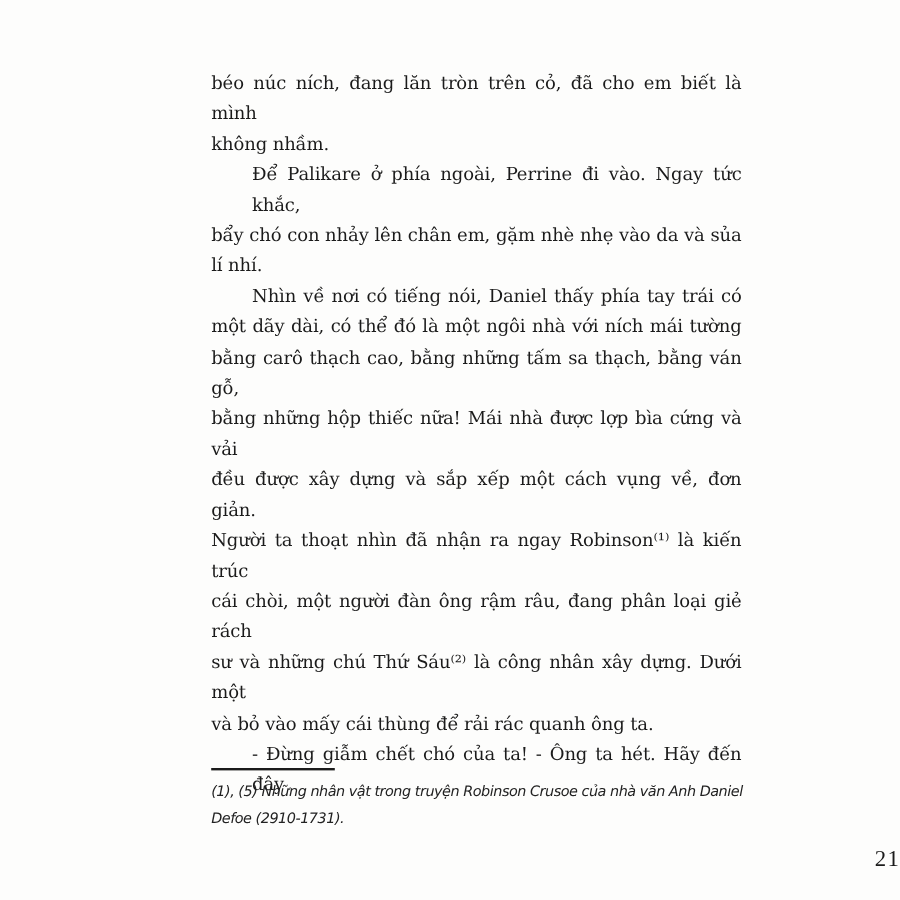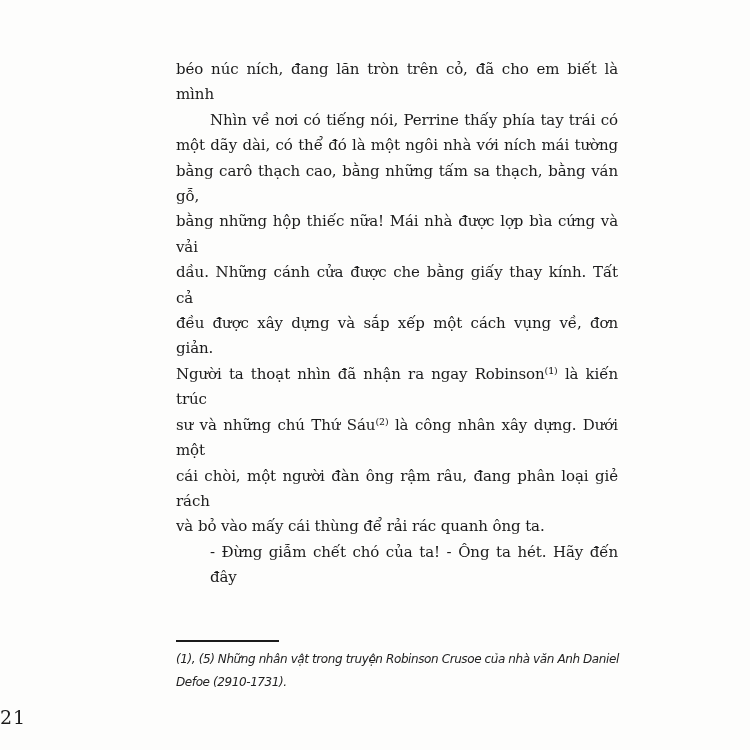--- a/index.html
+++ b/index.html
@@ -54,46 +54,51 @@
     line-height: 23px;
     letter-spacing: -0.4px;
     color: #222222;
   }
   .footnote .fn-bold { font-weight: normal; }
   .page-number {
     position: absolute;
     left: 0;
     top: 706px;
     width: 750px;
-    text-align: left;
+    text-align: right;
     font-size: 19px;
     letter-spacing: 1px;
     color: #1b1b1b;
+    font-family: Liberation Serif, serif;
   }
 </style>
 </head>
 <body>
 
 <div class="book-page">
 
   <div class="body-text">
 
   <div class="paragraph">
         <div class="line">béo núc ních, đang lăn tròn trên cỏ, đã cho em biết là mình</div>
+        <div class="line last">không nhầm.</div>
       </div>
       <div class="paragraph">
-        <div class="line indent">Nhìn về nơi có tiếng nói, Perrine thấy phía tay trái có</div>
+        <div class="line indent">Để Palikare ở phía ngoài, Perrine đi vào. Ngay tức khắc,</div>
+        <div class="line last">bẩy chó con nhảy lên chân em, gặm nhè nhẹ vào da và sủa lí nhí.</div>
+      </div>
+      <div class="paragraph">
+        <div class="line indent">Nhìn về nơi có tiếng nói, Daniel thấy phía tay trái có</div>
         <div class="line">một dãy dài, có thể đó là một ngôi nhà với ních mái tường</div>
         <div class="line">bằng carô thạch cao, bằng những tấm sa thạch, bằng ván gỗ,</div>
         <div class="line">bằng những hộp thiếc nữa! Mái nhà được lợp bìa cứng và vải</div>
-        <div class="line">dầu. Những cánh cửa được che bằng giấy thay kính. Tất cả</div>
         <div class="line">đều được xây dựng và sắp xếp một cách vụng về, đơn giản.</div>
         <div class="line">Người ta thoạt nhìn đã nhận ra ngay Robinson⁽¹⁾ là kiến trúc</div>
+        <div class="line">cái chòi, một người đàn ông rậm râu, đang phân loại giẻ rách</div>
         <div class="line">sư và những chú Thứ Sáu⁽²⁾ là công nhân xây dựng. Dưới một</div>
-        <div class="line">cái chòi, một người đàn ông rậm râu, đang phân loại giẻ rách</div>
         <div class="line last">và bỏ vào mấy cái thùng để rải rác quanh ông ta.</div>
       </div>
       <div class="paragraph">
         <div class="line indent">- Đừng giẫm chết chó của ta! - Ông ta hét. Hãy đến đây</div>
       </div>
     </div>
 
   <div class="footnote-rule"></div>
 
   <div class="footnote">

